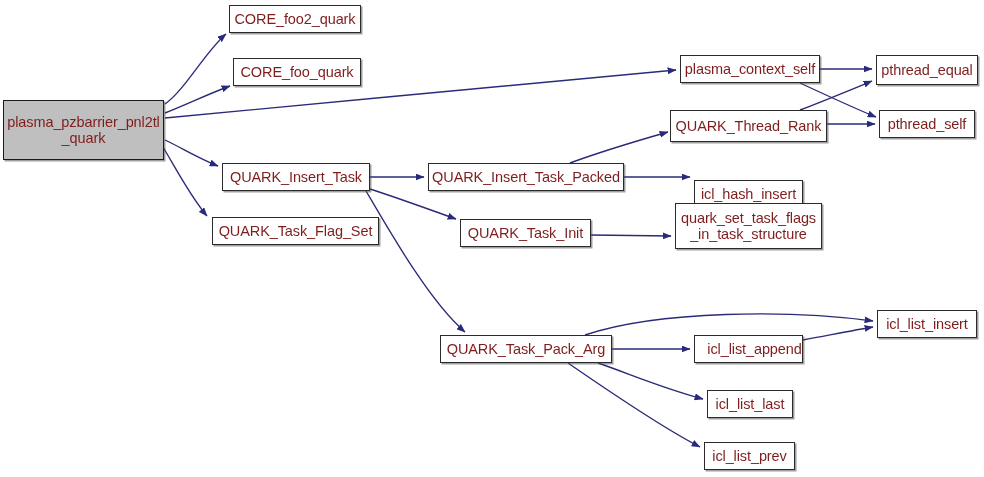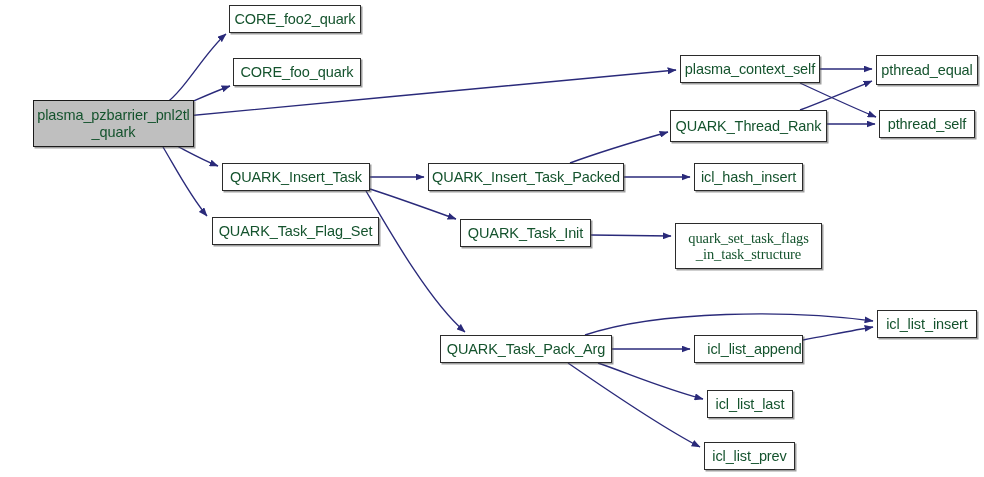--- a/index.html
+++ b/index.html
@@ -23,21 +23,21 @@
     left: 0;
     top: 0;
     width: 984px;
     height: 477px;
   }
   .node {
     position: absolute;
     box-sizing: border-box;
     border: 1px solid #2b2b2b;
     background: #ffffff;
-    color: #14532d;
+    color: #7f1d1d;
     display: flex;
     align-items: center;
     justify-content: center;
     text-align: center;
     font-family: "Liberation Sans", sans-serif;
     font-size: 14.5px;
     line-height: 1.12;
     letter-spacing: -0.1px;
     white-space: pre;
     z-index: 5;
@@ -77,33 +77,33 @@
         <path d="M 827,124 L 875,124" fill="none" stroke="#2a2a7a" stroke-width="1.35" marker-end="url(#arrowhead)"></path>
         <path d="M 585,335 C 660,310 790,310 873,321" fill="none" stroke="#2a2a7a" stroke-width="1.35" marker-end="url(#arrowhead)"></path>
         <path d="M 612,349 L 690,349" fill="none" stroke="#2a2a7a" stroke-width="1.35" marker-end="url(#arrowhead)"></path>
         <path d="M 598,363 C 630,374 662,388 703,399" fill="none" stroke="#2a2a7a" stroke-width="1.35" marker-end="url(#arrowhead)"></path>
         <path d="M 568,363 C 610,392 665,429 700,447" fill="none" stroke="#2a2a7a" stroke-width="1.35" marker-end="url(#arrowhead)"></path>
         <path d="M 803,340 C 830,335 855,330 873,327" fill="none" stroke="#2a2a7a" stroke-width="1.35" marker-end="url(#arrowhead)"></path>
       </g>
   </svg>
 
   <div id="nodes-group">
-      <div class="node current" style="left: 3px; top: 100px; width: 161px; height: 47px; margin-left: 30px;">plasma_pzbarrier_pnl2tl
+      <div class="node current" style="left: 3px; top: 100px; width: 161px; height: 60px;">plasma_pzbarrier_pnl2tl
 _quark</div>
       <div class="node" style="left: 229px; top: 5px; width: 132px; height: 28px;">CORE_foo2_quark</div>
       <div class="node" style="left: 233px; top: 58px; width: 128px; height: 28px;">CORE_foo_quark</div>
       <div class="node" style="left: 222px; top: 163px; width: 148px; height: 28px;">QUARK_Insert_Task</div>
       <div class="node" style="left: 212px; top: 217px; width: 167px; height: 28px;">QUARK_Task_Flag_Set</div>
       <div class="node" style="left: 428px; top: 163px; width: 196px; height: 28px;">QUARK_Insert_Task_Packed</div>
       <div class="node" style="left: 460px; top: 219px; width: 131px; height: 28px;">QUARK_Task_Init</div>
       <div class="node" style="left: 440px; top: 335px; width: 172px; height: 28px;">QUARK_Task_Pack_Arg</div>
       <div class="node" style="left: 680px; top: 55px; width: 140px; height: 28px;">plasma_context_self</div>
       <div class="node" style="left: 670px; top: 110px; width: 157px; height: 32px;">QUARK_Thread_Rank</div>
-      <div class="node" style="left: 694px; top: 163px; width: 109px; height: 28px;">icl_hash_insert</div>
-      <div class="node" style="left: 675px; top: 223px; width: 147px; height: 46px; font-family: Liberation Serif, serif;">quark_set_task_flags
+      <div class="node" style="left: 694px; top: 180px; width: 109px; height: 28px;">icl_hash_insert</div>
+      <div class="node" style="left: 675px; top: 203px; width: 147px; height: 46px;">quark_set_task_flags
 _in_task_structure</div>
       <div class="node" style="left: 694px; top: 335px; width: 109px; height: 28px; padding-left: 12px;">icl_list_append</div>
       <div class="node" style="left: 707px; top: 390px; width: 86px; height: 28px;">icl_list_last</div>
       <div class="node" style="left: 704px; top: 442px; width: 91px; height: 28px;">icl_list_prev</div>
       <div class="node" style="left: 876px; top: 55px; width: 102px; height: 30px;">pthread_equal</div>
       <div class="node" style="left: 879px; top: 110px; width: 96px; height: 28px;">pthread_self</div>
       <div class="node" style="left: 877px; top: 310px; width: 100px; height: 28px;">icl_list_insert</div>
     </div>
 
 </div>

